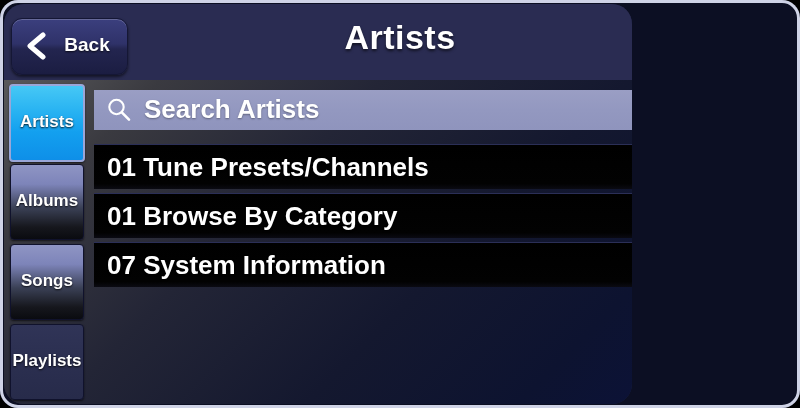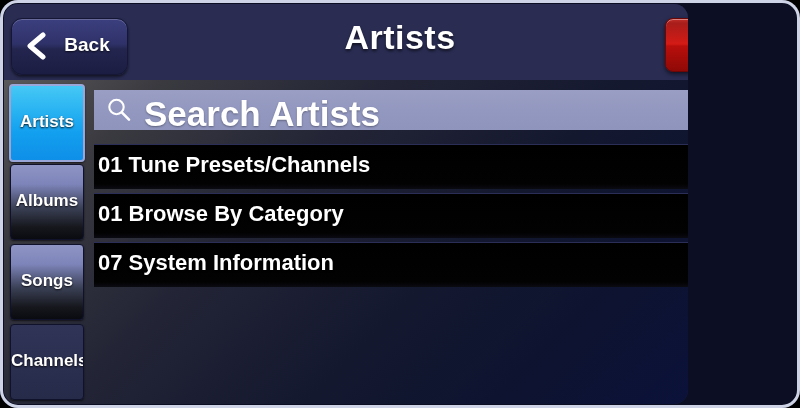--- a/index.html
+++ b/index.html
@@ -13,21 +13,21 @@
   
   #device{
     position:relative;width:800px;height:408px;box-sizing:border-box;
     background:#0c0f23;
     border-radius:18px;
     padding:4px;
     box-shadow:inset 0 0 0 3px #cfd3e6;
     overflow:hidden;
   }
   #screen{
-    position:relative;width:684px;height:400px;border-radius:14px;overflow:hidden;
+    position:relative;width:628px;height:400px;border-radius:20px;overflow:hidden;
     background:#1b1f3b;
   }
 
   
   #titlebar{
     position:absolute;left:0;top:0;width:792px;height:76px;
     background:#2a2c52;
   }
   #title{
     position:absolute;left:0;top:14px;width:792px;text-align:center;
@@ -99,35 +99,35 @@
 
   
   #search{
     position:absolute;left:90px;top:10px;width:662px;height:40px;
     background:linear-gradient(to bottom,#9a9ec4 0%,#9398c0 50%,#8f94bd 100%);
     cursor:text;
   }
   #search .mag{position:absolute;left:12px;top:7px;width:26px;height:26px;}
   #search .ph{
     position:absolute;left:50px;top:4px;
-    color:#ffffff;font-size:35px;font-weight:bold;
+    color:#ffffff;font-size:26px;font-weight:bold;
     text-shadow:0 1px 2px rgba(0,0,0,.35);
   }
 
   
   #list{position:absolute;left:90px;top:64px;width:662px;}
   .row{
     position:relative;width:662px;height:44px;margin-bottom:4px;
     background:linear-gradient(to bottom,#000000 0%,#020202 88%,#0a0a12 100%);
     border-top:1px solid #2b2f57;
     cursor:pointer;
   }
   .row .rlabel{
-    position:absolute;left:4px;top:7px;
-    color:#ffffff;font-size:22px;font-weight:bold;
+    position:absolute;left:13px;top:7px;
+    color:#ffffff;font-size:26px;font-weight:bold;
     text-shadow:0 1px 2px rgba(0,0,0,.9);
     white-space:nowrap;
   }
   .row .dchev{position:absolute;right:14px;top:8px;width:34px;height:28px;}
 
   
   #scrollbar{
     position:absolute;right:6px;top:64px;width:44px;height:250px;
     background:#0b1030;border-radius:4px;
   }
@@ -181,21 +181,21 @@
         <div class="tab active" style="top:4px">
           <span class="tlabel">Artists</span>
         </div>
         <div class="tab normal" style="top:84px">
           <span class="tlabel">Albums</span>
         </div>
         <div class="tab normal" style="top:164px">
           <span class="tlabel">Songs</span>
         </div>
         <div class="tab dim" style="top:244px">
-          <span class="tlabel">Channels</span>
+          <span class="tlabel">Playlists</span>
         </div>
       </div>
 
       <div id="search">
         <span class="mag">
           <svg width="26" height="26" viewBox="0 0 26 26">
             <circle cx="10.5" cy="10" r="7.2" fill="none" stroke="#ffffff" stroke-width="2.1"></circle>
             <line x1="15.8" y1="15.4" x2="23" y2="22.6" stroke="#ffffff" stroke-width="2.6" stroke-linecap="round"></line>
           </svg>
         </span>

